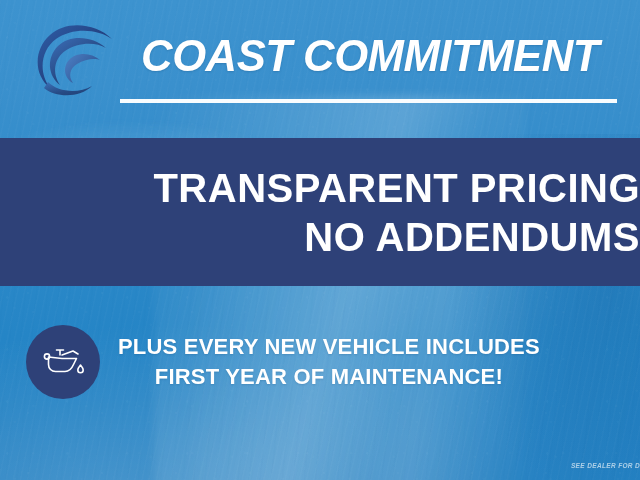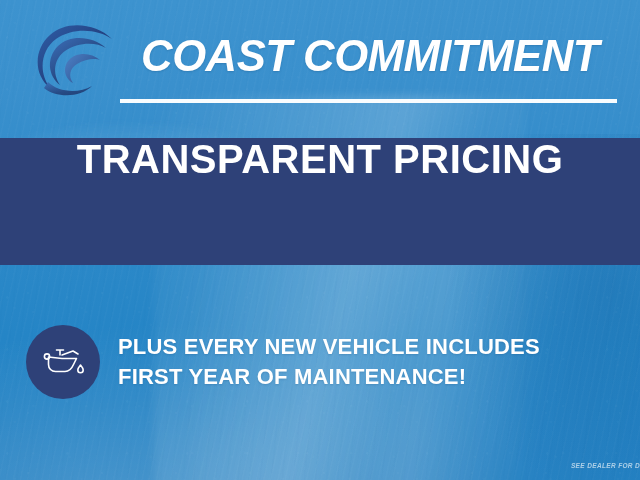--- a/index.html
+++ b/index.html
@@ -138,25 +138,25 @@
     background: #ffffff;
     opacity: 0.97;
   }
 
   
   .headline-band {
     position: absolute;
     left: 0;
     top: 138px;
     width: 640px;
-    height: 127px;
+    height: 148px;
     background: #2e4178;
     display: flex;
-    flex-direction: row;
-    align-items: flex-start;
+    flex-direction: column;
+    align-items: flex-end;
     justify-content: center;
     gap: 7px;
   }
   .headline-line {
     color: #ffffff;
     font-size: 40px;
     line-height: 1.05;
     font-weight: 700;
     letter-spacing: 0.5px;
     white-space: nowrap;
@@ -198,21 +198,21 @@
   }
   .promo-line {
     color: #ffffff;
     font-size: 22px;
     line-height: 1.18;
     font-weight: 700;
     letter-spacing: 0.2px;
     white-space: nowrap;
     text-shadow: 0 1px 2px rgba(10,60,105,0.18);
   }
-  .promo-line.l2 { }
+  .promo-line.l2 { text-align: center; }
 
   .disclaimer {
     position: absolute;
     right: 16px;
     bottom: 11px;
     color: rgba(255,255,255,0.62);
     font-size: 6.5px;
     font-style: italic;
     font-weight: 700;
     letter-spacing: 0.35px;
@@ -264,20 +264,21 @@
       </svg>
     </div>
 
     <div class="brand-title">COAST COMMITMENT</div>
 
     <div class="header-rule"></div>
   </div>
 
   <div class="headline-band">
     <div class="headline-line">TRANSPARENT PRICING</div>
+    <div class="headline-line">NO ADDENDUMS</div>
   </div>
 
   <div class="promo">
     <div class="promo-inner">
 
       <div class="promo-badge">
         <svg width="46" height="32" viewBox="0 0 46 32" xmlns="http://www.w3.org/2000/svg" fill="none" stroke="#ffffff" stroke-width="1.6" stroke-linecap="round" stroke-linejoin="round">
 
           <path d="M22 9 L33 5 L38 8"></path>
 

